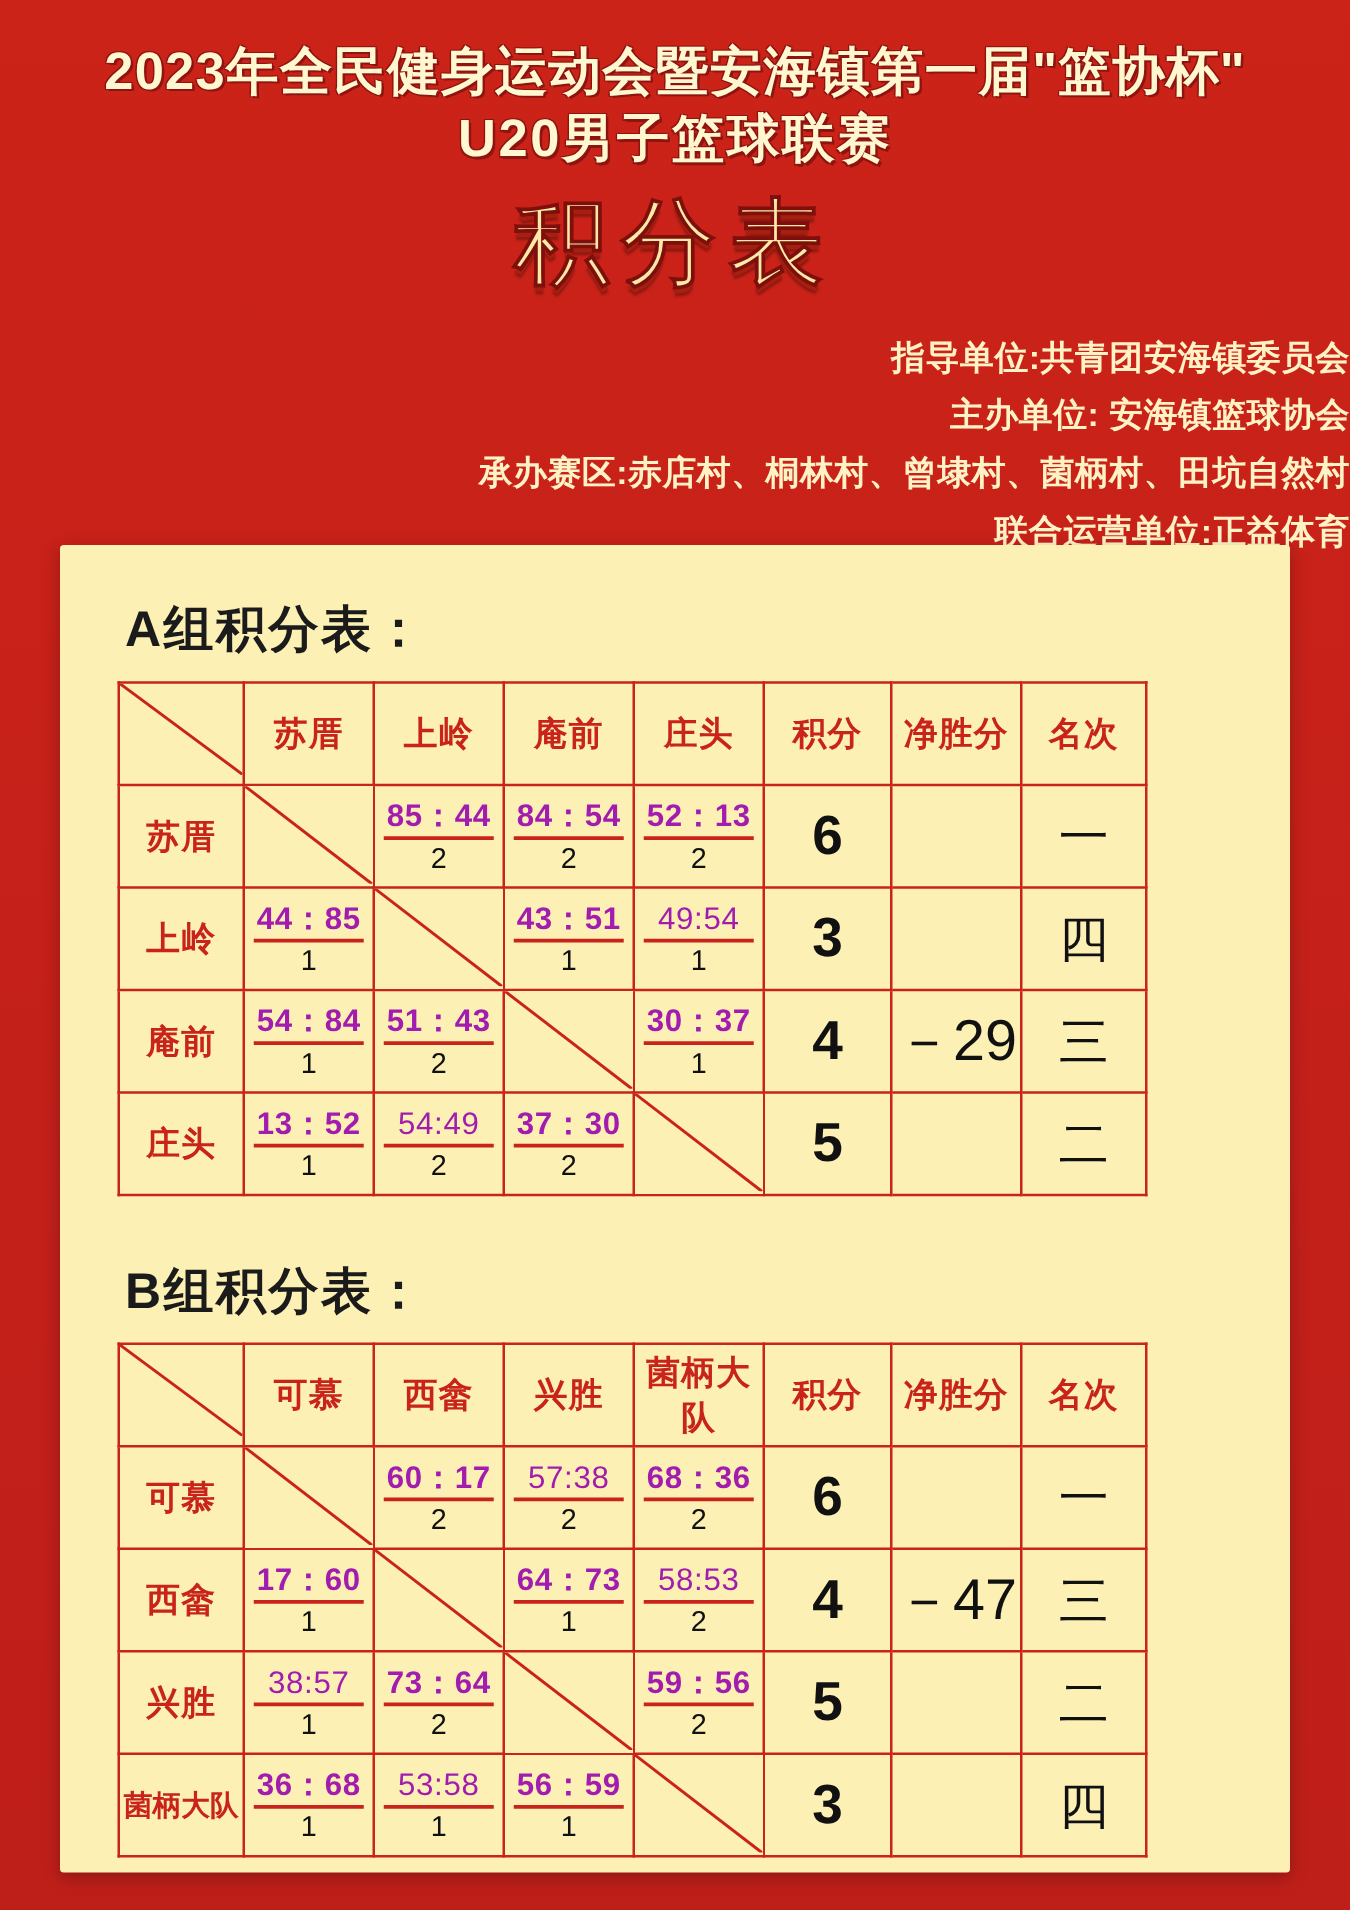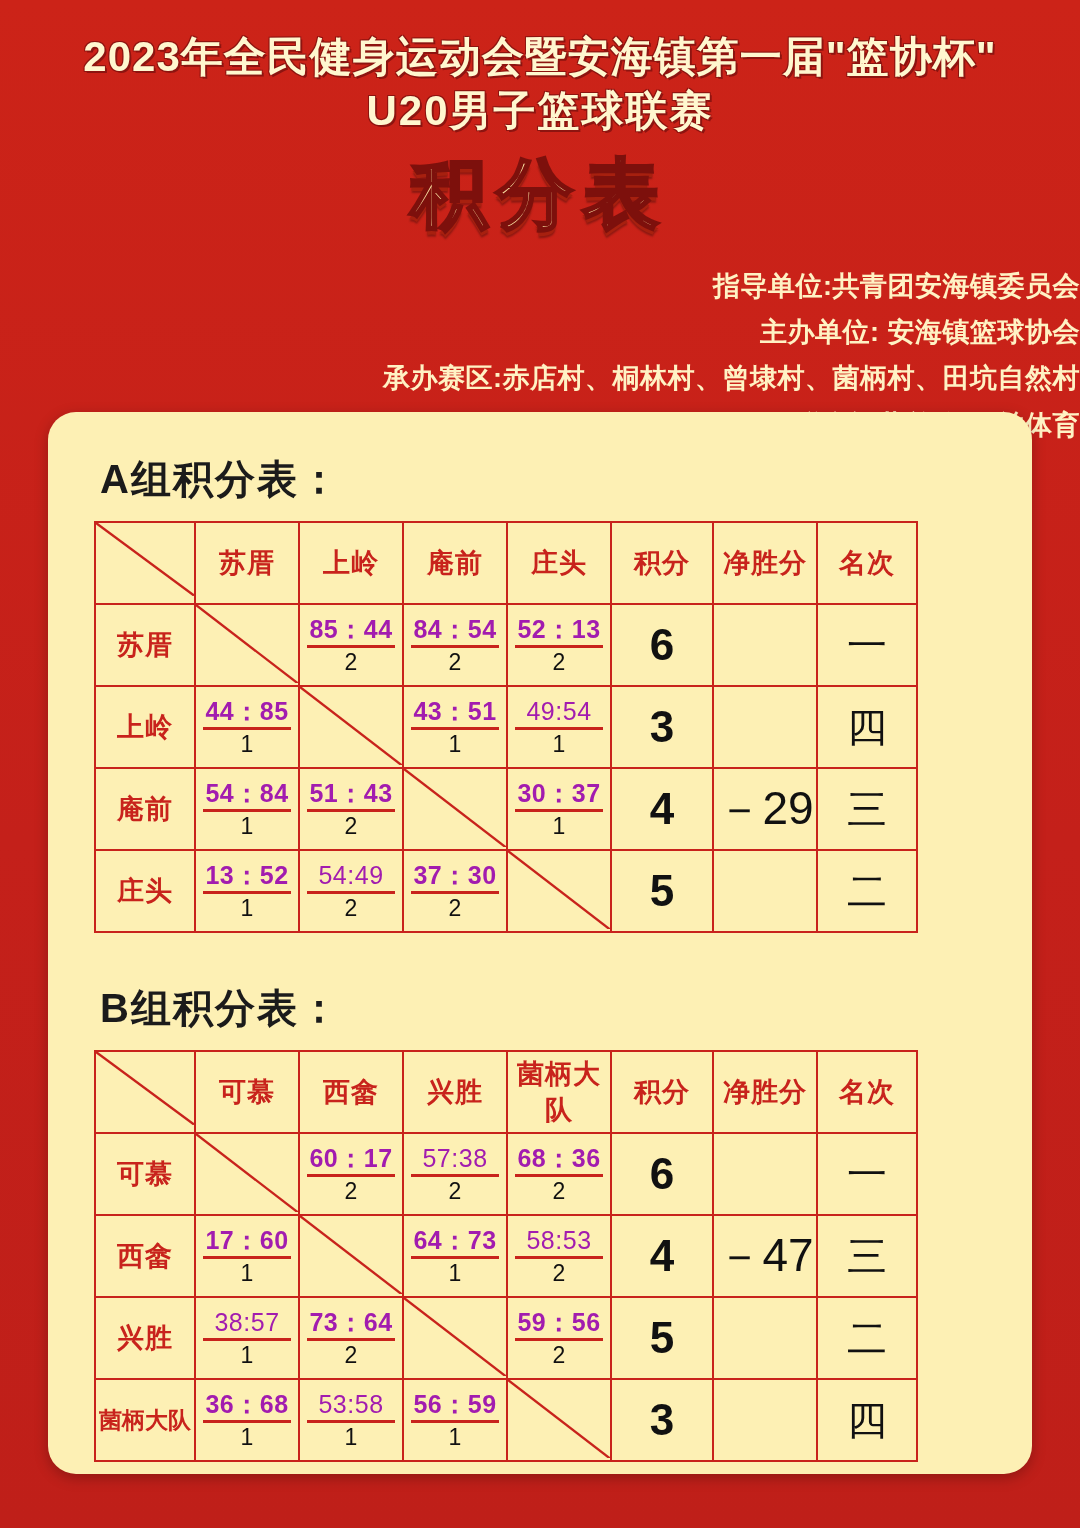--- a/index.html
+++ b/index.html
@@ -37,21 +37,21 @@
       -1px -1px 0 #8d1410,
       1px -1px 0 #8d1410,
       -1px 1px 0 #8d1410;
   }
   .title-line.l2 {
     letter-spacing: 2px;
   }
   .big-title {
     margin-top: 6px;
     font-size: 76px;
-    font-weight: bold;
+    font-weight: normal;
     color: #ffe9a8;
     letter-spacing: 10px;
     -webkit-text-stroke: 3px #7d100c;
     text-shadow:
       0 5px 0 #a7200f,
       0 7px 2px rgba(0,0,0,0.3);
   }
 
   
   .info {
@@ -64,25 +64,25 @@
     text-align: right;
   }
   .info div {
     white-space: nowrap;
   }
 
   
   .card {
     position: absolute;
     left: 48px;
-    top: 412px;
+    top: 436px;
     width: 984px;
     height: 1062px;
     background: #fdf0b4;
-    border-radius: 28px;
+    border-radius: 3px;
     box-shadow: 0 4px 14px rgba(0,0,0,0.25);
     box-sizing: border-box;
     padding: 34px 44px;
   }
   .group-title {
     font-size: 40px;
     font-weight: bold;
     color: #1b1b1b;
     letter-spacing: 2px;
     margin: 6px 0 14px 8px;

